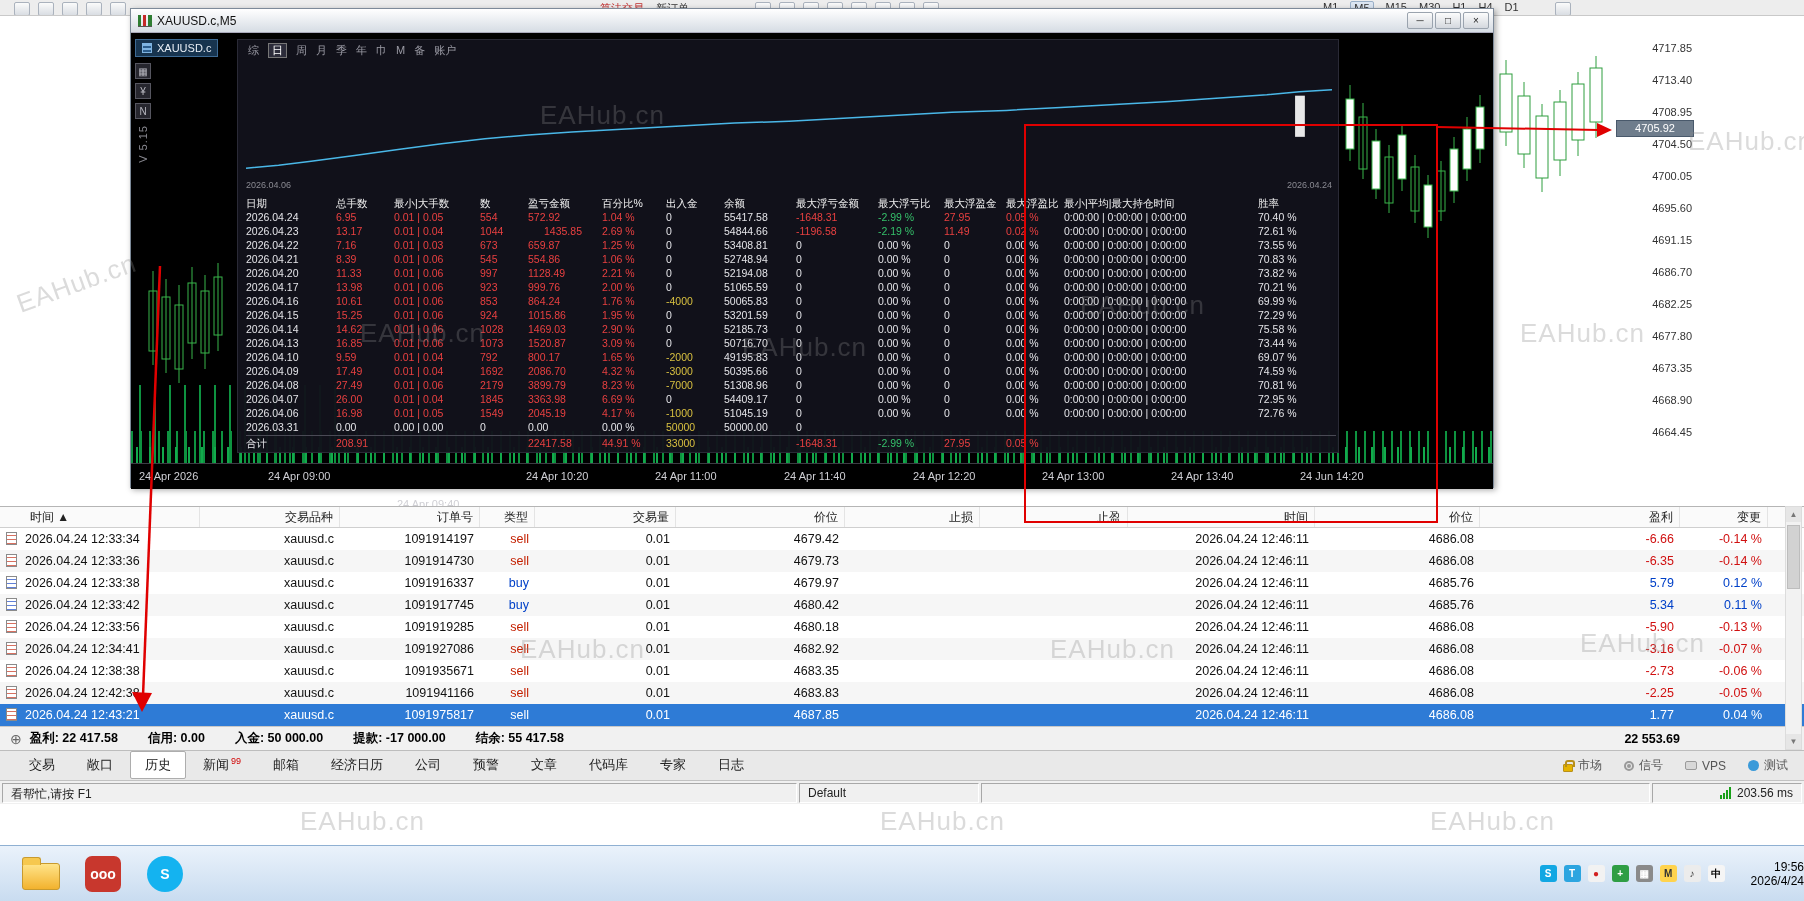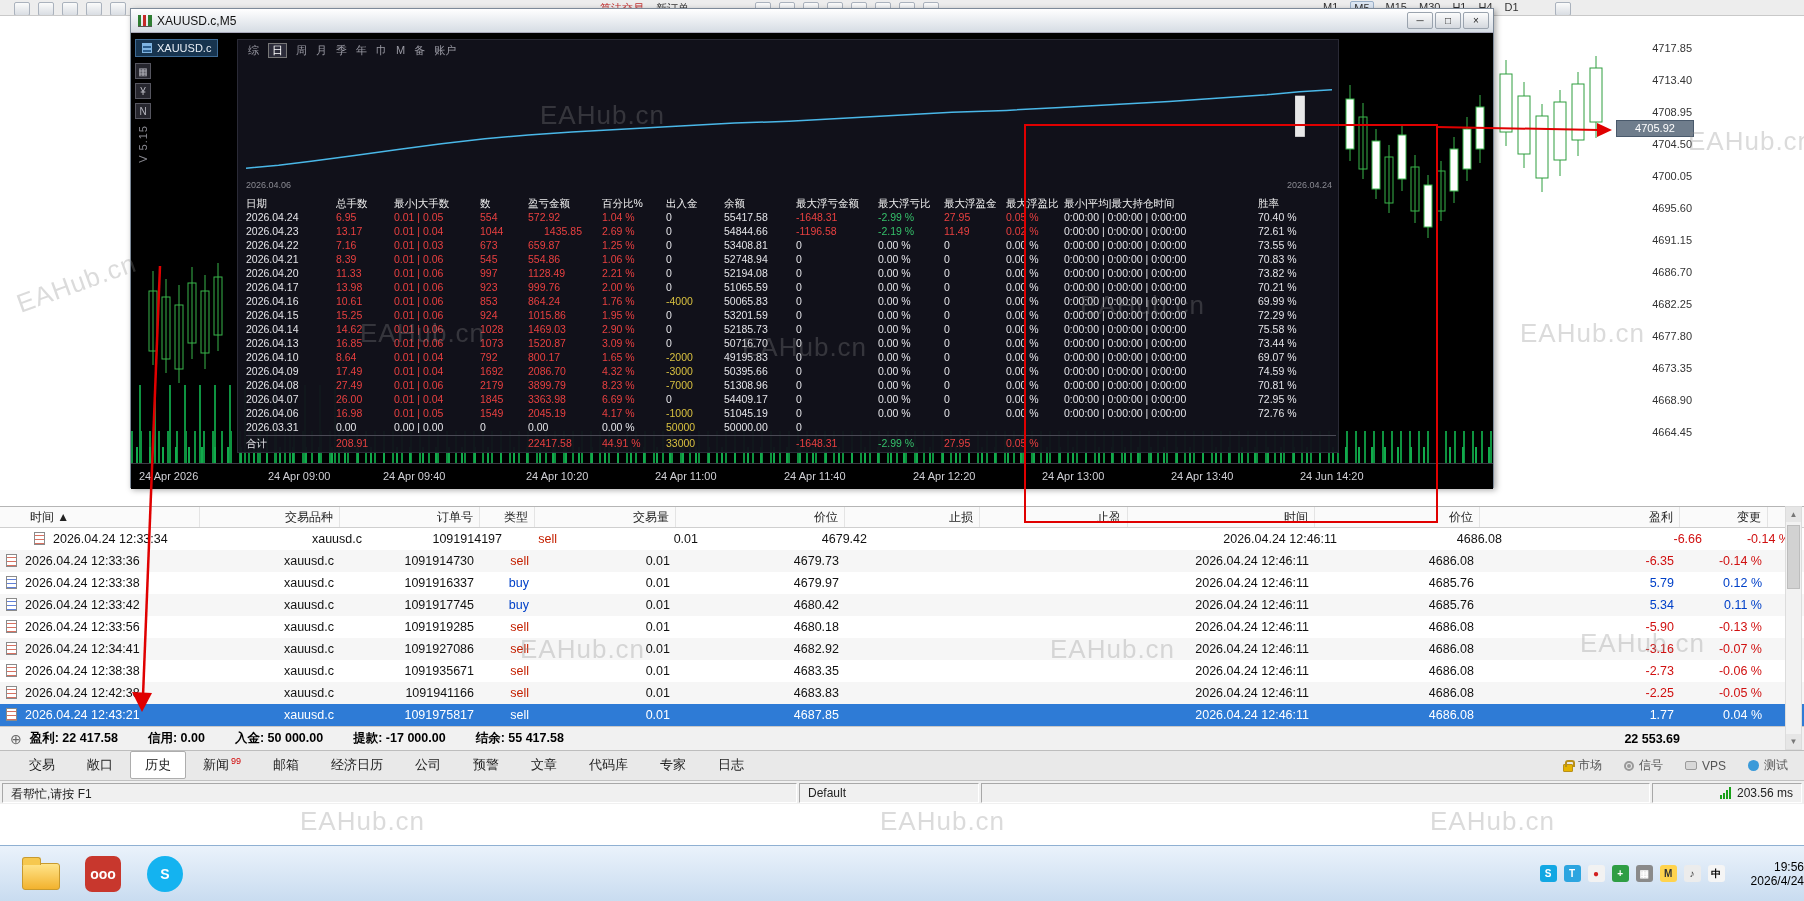--- a/index.html
+++ b/index.html
@@ -454,21 +454,21 @@
             <span class="m-cell c-w" style="width: 68px;">50716.70</span>
             <span class="m-cell c-w" style="width: 78px;">0</span>
             <span class="m-cell c-w" style="width: 62px;">0.00 %</span>
             <span class="m-cell c-w" style="width: 58px;">0</span>
             <span class="m-cell c-w" style="width: 54px;">0.00 %</span>
             <span class="m-cell c-w" style="width: 190px;">0:00:00 | 0:00:00 | 0:00:00</span>
             <span class="m-cell c-w" style="width: 62px;">73.44 %</span>
           </div>
           <div class="m-row">
             <span class="m-cell c-w" style="width: 86px;">2026.04.10</span>
-            <span class="m-cell c-r" style="width: 54px;">8.64</span>
+            <span class="m-cell c-r" style="width: 54px;">9.59</span>
             <span class="m-cell c-r" style="width: 82px;">0.01 | 0.04</span>
             <span class="m-cell c-r" style="width: 44px;">792</span>
             <span class="m-cell c-r" style="width: 70px;">800.17</span>
             <span class="m-cell c-r" style="width: 60px;">1.65 %</span>
             <span class="m-cell c-y" style="width: 54px;">-2000</span>
             <span class="m-cell c-w" style="width: 68px;">49195.83</span>
             <span class="m-cell c-w" style="width: 78px;">0</span>
             <span class="m-cell c-w" style="width: 62px;">0.00 %</span>
             <span class="m-cell c-w" style="width: 58px;">0</span>
             <span class="m-cell c-w" style="width: 54px;">0.00 %</span>
@@ -570,21 +570,21 @@
             <span class="m-cell c-r" style="width: 54px;">0.05 %</span>
             <span class="m-cell c-w" style="width: 190px;"></span>
             <span class="m-cell c-w" style="width: 62px;"></span>
           </div>
         </div>
     </div>
   </div>
   <div id="time-axis">
       <span class="ta-label" style="left: 8px;">24 Apr 2026</span>
       <span class="ta-label" style="left: 137px;">24 Apr 09:00</span>
-      <span class="ta-label" style="left: 252px;">24 Apr 09:40</span>
+      <span class="ta-label" style="left: 266px; margin-top: 28px;">24 Apr 09:40</span>
       <span class="ta-label" style="left: 395px;">24 Apr 10:20</span>
       <span class="ta-label" style="left: 524px;">24 Apr 11:00</span>
       <span class="ta-label" style="left: 653px;">24 Apr 11:40</span>
       <span class="ta-label" style="left: 782px;">24 Apr 12:20</span>
       <span class="ta-label" style="left: 911px;">24 Apr 13:00</span>
       <span class="ta-label" style="left: 1040px;">24 Apr 13:40</span>
       <span class="ta-label" style="left: 1169px;">24 Jun 14:20</span>
     </div>
 </div>
 
@@ -598,21 +598,21 @@
       <span class="hh-cell" style="width: 169px; text-align: right;">价位</span>
       <span class="hh-cell" style="width: 135px; text-align: right;">止损</span>
       <span class="hh-cell" style="width: 148px; text-align: right;">止盈</span>
       <span class="hh-cell" style="width: 187px; text-align: right;">时间</span>
       <span class="hh-cell" style="width: 165px; text-align: right;">价位</span>
       <span class="hh-cell" style="width: 200px; text-align: right;">盈利</span>
       <span class="hh-cell" style="width: 88px; text-align: right;">变更</span>
     </div>
   <div id="hist-rows">
       <div class="h-row">
-        <span class="h-cell" style="width: 200px; text-align: left; margin-left: 28px;"><span class="doc-ico doc-sell"></span>2026.04.24 12:33:34</span>
+        <span class="h-cell" style="width: 200px; text-align: left;"><span class="doc-ico doc-sell"></span>2026.04.24 12:33:34</span>
         <span class="h-cell" style="width: 140px; text-align: right;">xauusd.c</span>
         <span class="h-cell" style="width: 140px; text-align: right;">1091914197</span>
         <span class="h-cell t-sell" style="width: 55px; text-align: right;">sell</span>
         <span class="h-cell" style="width: 141px; text-align: right;">0.01</span>
         <span class="h-cell" style="width: 169px; text-align: right;">4679.42</span>
         <span class="h-cell" style="width: 135px; text-align: right;"></span>
         <span class="h-cell" style="width: 148px; text-align: right;"></span>
         <span class="h-cell" style="width: 187px; text-align: right;">2026.04.24 12:46:11</span>
         <span class="h-cell" style="width: 165px; text-align: right;">4686.08</span>
         <span class="h-cell v-neg" style="width: 200px; text-align: right;">-6.66</span>

